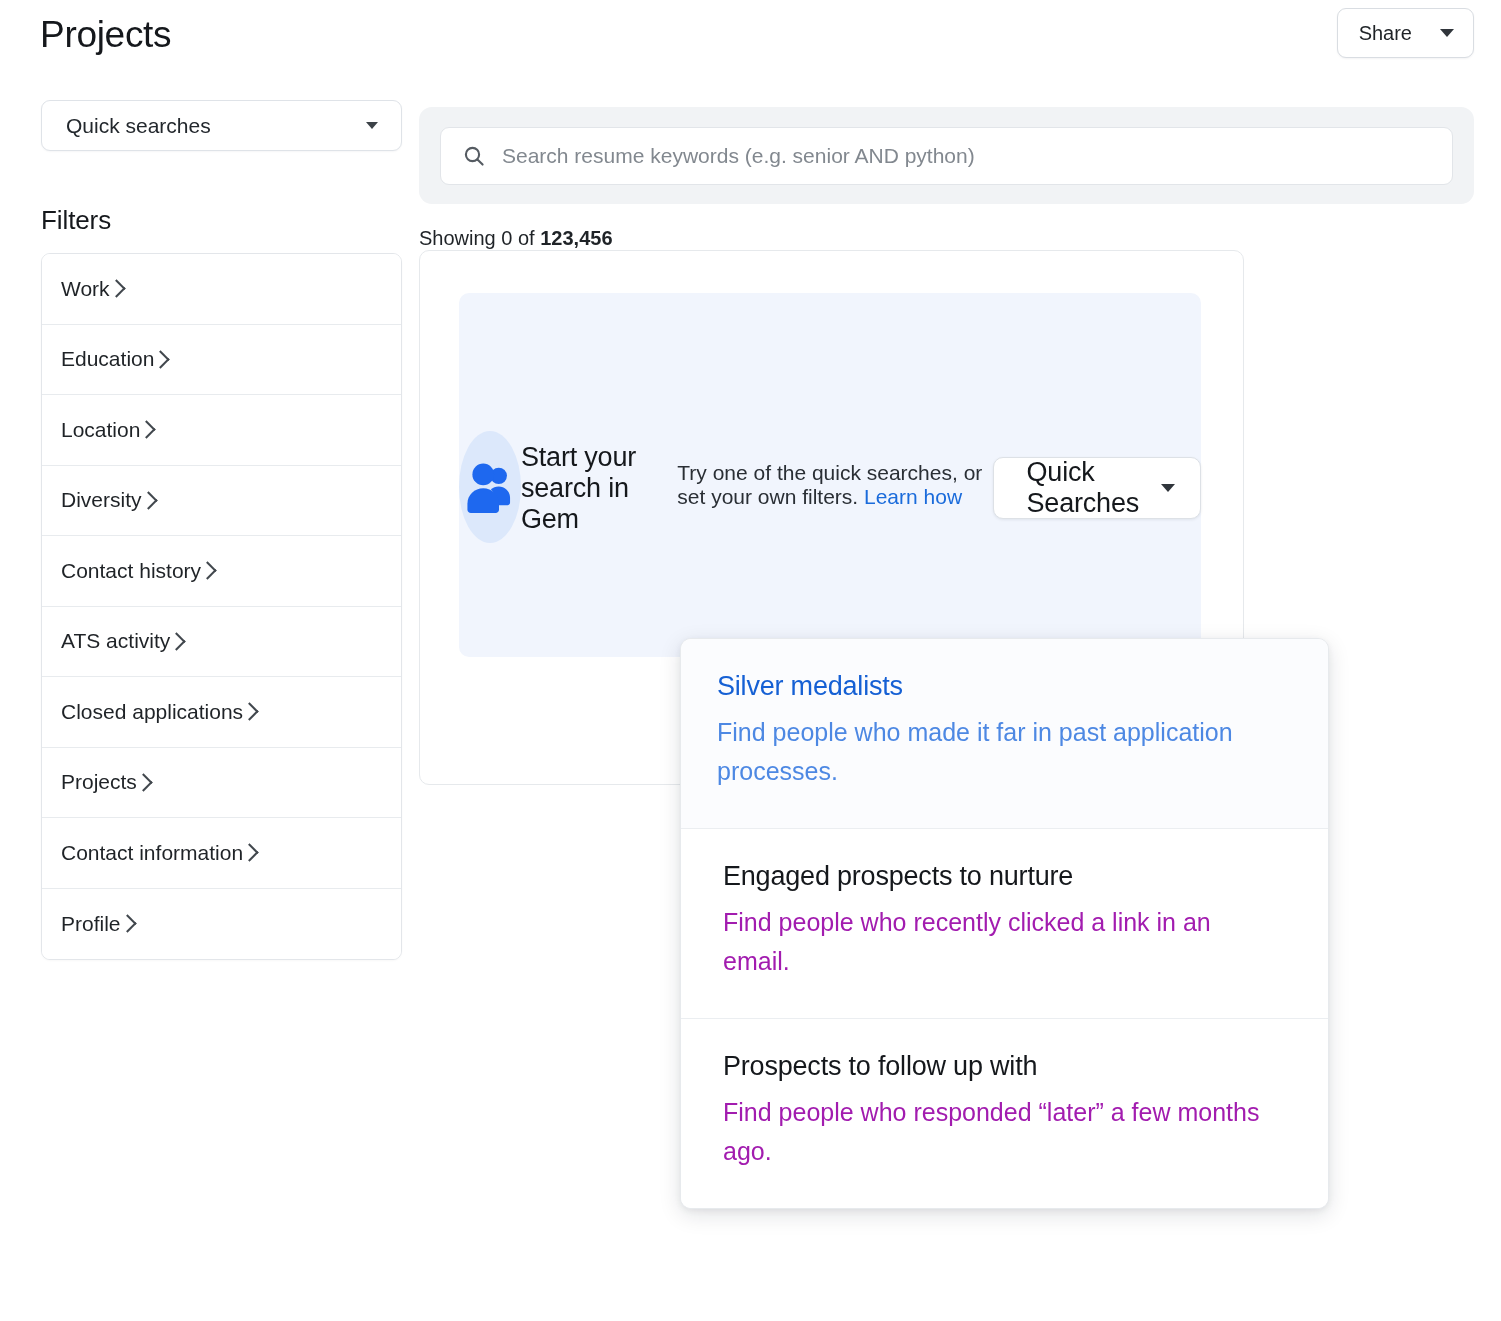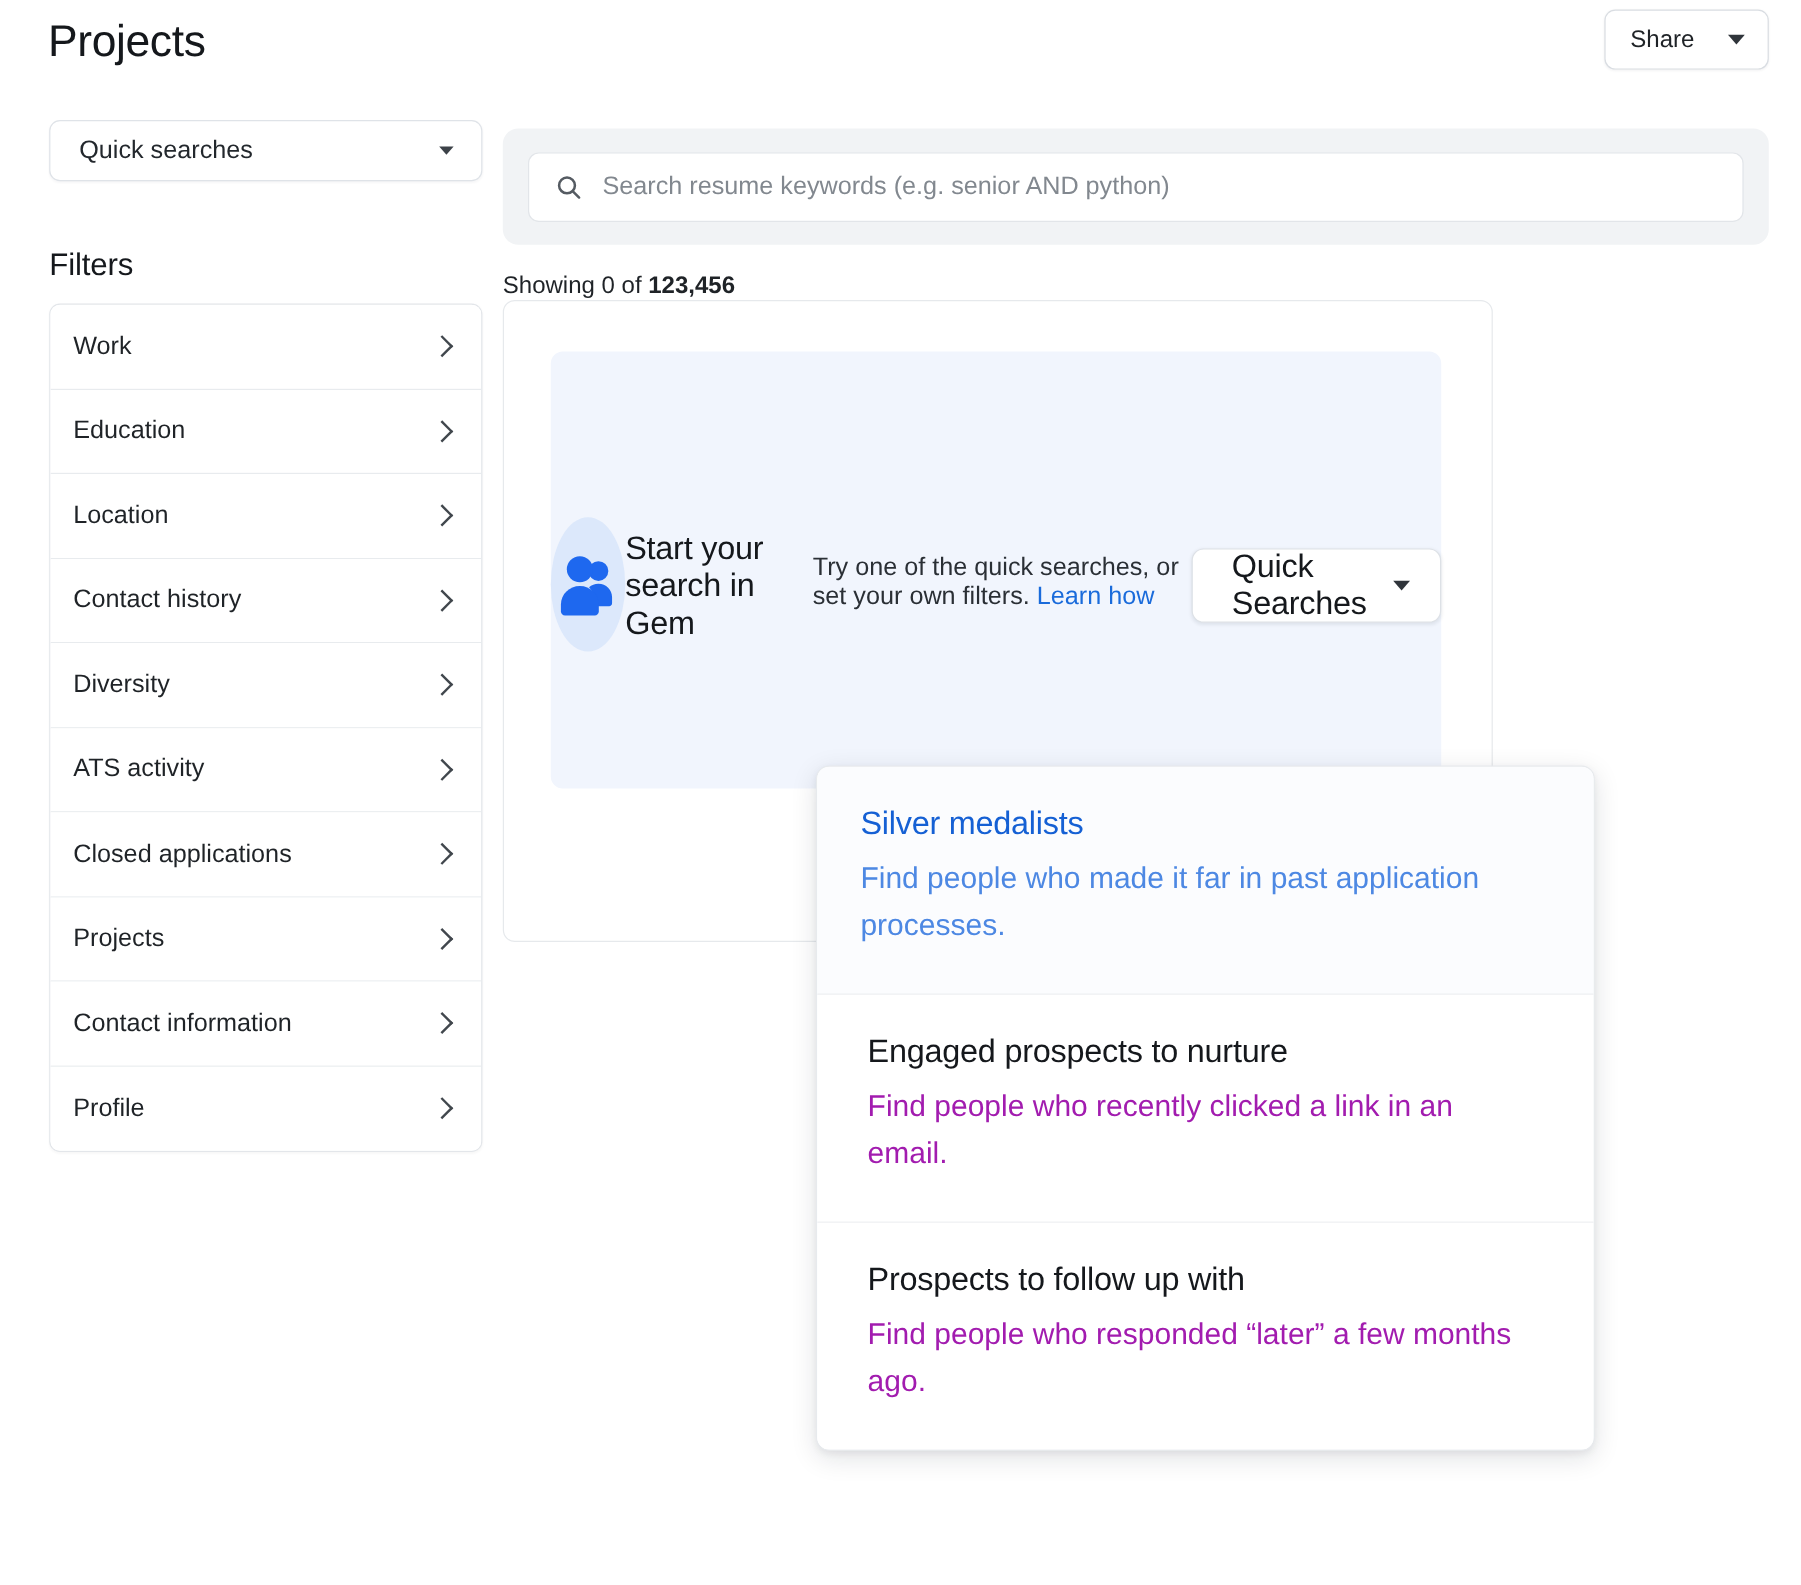--- a/index.html
+++ b/index.html
@@ -86,21 +86,20 @@
     border: 1px solid #e3e6ea;
     border-radius: 9px;
     background: #fff;
     overflow: hidden;
     box-shadow: 0 1px 2px rgba(16,24,40,0.03);
   }
   .filter-item {
     height: 70.5px;
     display: flex;
     align-items: center;
-    justify-content: space-between;
     padding: 0 22px 0 19px;
     border-bottom: 1px solid #e8ebee;
     cursor: pointer;
     background: #fff;
   }
   .filter-item:last-child { border-bottom: none; }
   .filter-item .label { font-size: 21px; color: #1f2327; }
 
   .chevron-right {
     width: 13px; height: 13px;
@@ -273,25 +272,25 @@
       </div>
       <div class="filter-item">
         <span class="label">Education</span>
         <span class="chevron-right"></span>
       </div>
       <div class="filter-item">
         <span class="label">Location</span>
         <span class="chevron-right"></span>
       </div>
       <div class="filter-item">
+        <span class="label">Diversity</span>
+        <span class="chevron-right"></span>
+      </div>
+      <div class="filter-item">
         <span class="label">Contact history</span>
-        <span class="chevron-right"></span>
-      </div>
-      <div class="filter-item">
-        <span class="label">Diversity</span>
         <span class="chevron-right"></span>
       </div>
       <div class="filter-item">
         <span class="label">ATS activity</span>
         <span class="chevron-right"></span>
       </div>
       <div class="filter-item">
         <span class="label">Closed applications</span>
         <span class="chevron-right"></span>
       </div>

